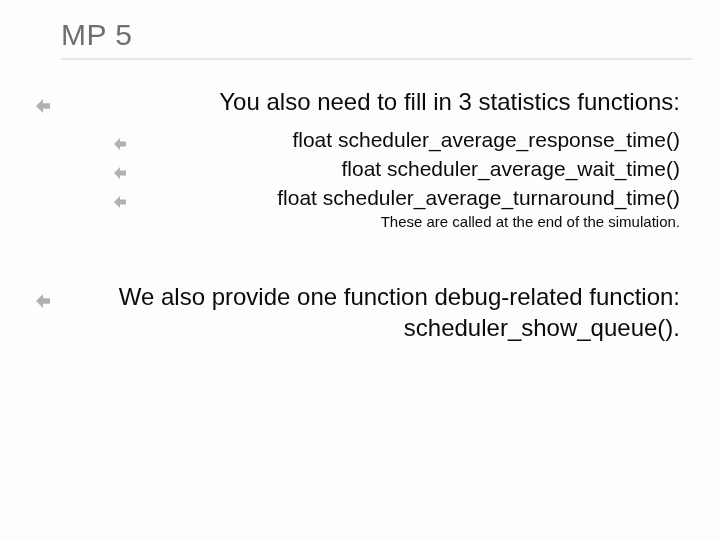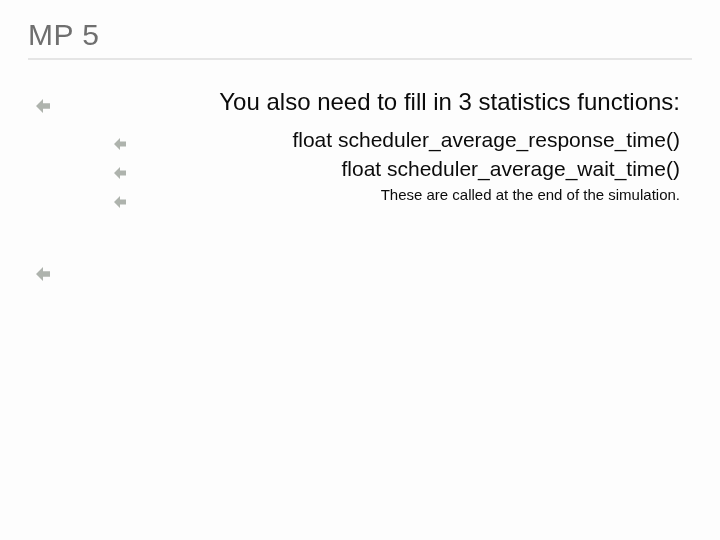--- a/index.html
+++ b/index.html
@@ -14,20 +14,21 @@
     .slide {
       width: 720px;
       height: 540px;
       padding: 18px 28px 24px 28px;
       position: relative;
     }
     .title-block {
       border-bottom: 2px solid #e5e5e5;
       padding-bottom: 6px;
       margin-bottom: 26px;
+      margin-left: 33px;
     }
     .title {
       font-size: 30px;
       font-weight: 400;
       color: #6f6f6f;
       letter-spacing: 0.5px;
       font-family: Arial, Helvetica, sans-serif;
     }
     .content {
       padding-left: 8px;
@@ -110,32 +111,34 @@
                 </svg>
             </span>
             <span>float scheduler_average_wait_time()</span>
           </li>
           <li class="bullet level2">
             <span class="marker">
               <svg viewBox="0 0 10 10" width="12" height="12">
                   <path d="M0 5 L5 0 L5 3 L10 3 L10 7 L5 7 L5 10 Z" fill="#aeb3ad"></path>
                 </svg>
             </span>
+            <span>float scheduler_average_turnaround_time()</span>
             <div class="cont" style="padding-left:0">These are called at the end of the simulation.</div>
           </li>
         </ul>
       </li>
     </ul>
 
     <div class="gap"></div>
 
     <ul>
       <li class="bullet level1">
         <span class="marker">
           <svg viewBox="0 0 10 10" width="14" height="14">
               <path d="M0 5 L5 0 L5 3 L10 3 L10 7 L5 7 L5 10 Z" fill="#aeb3ad"></path>
             </svg>
         </span>
+        <span>We also provide one function debug-related function: scheduler_show_queue().</span>
 
       </li>
     </ul>
   </div>
 </div>
 
 </body></html>

